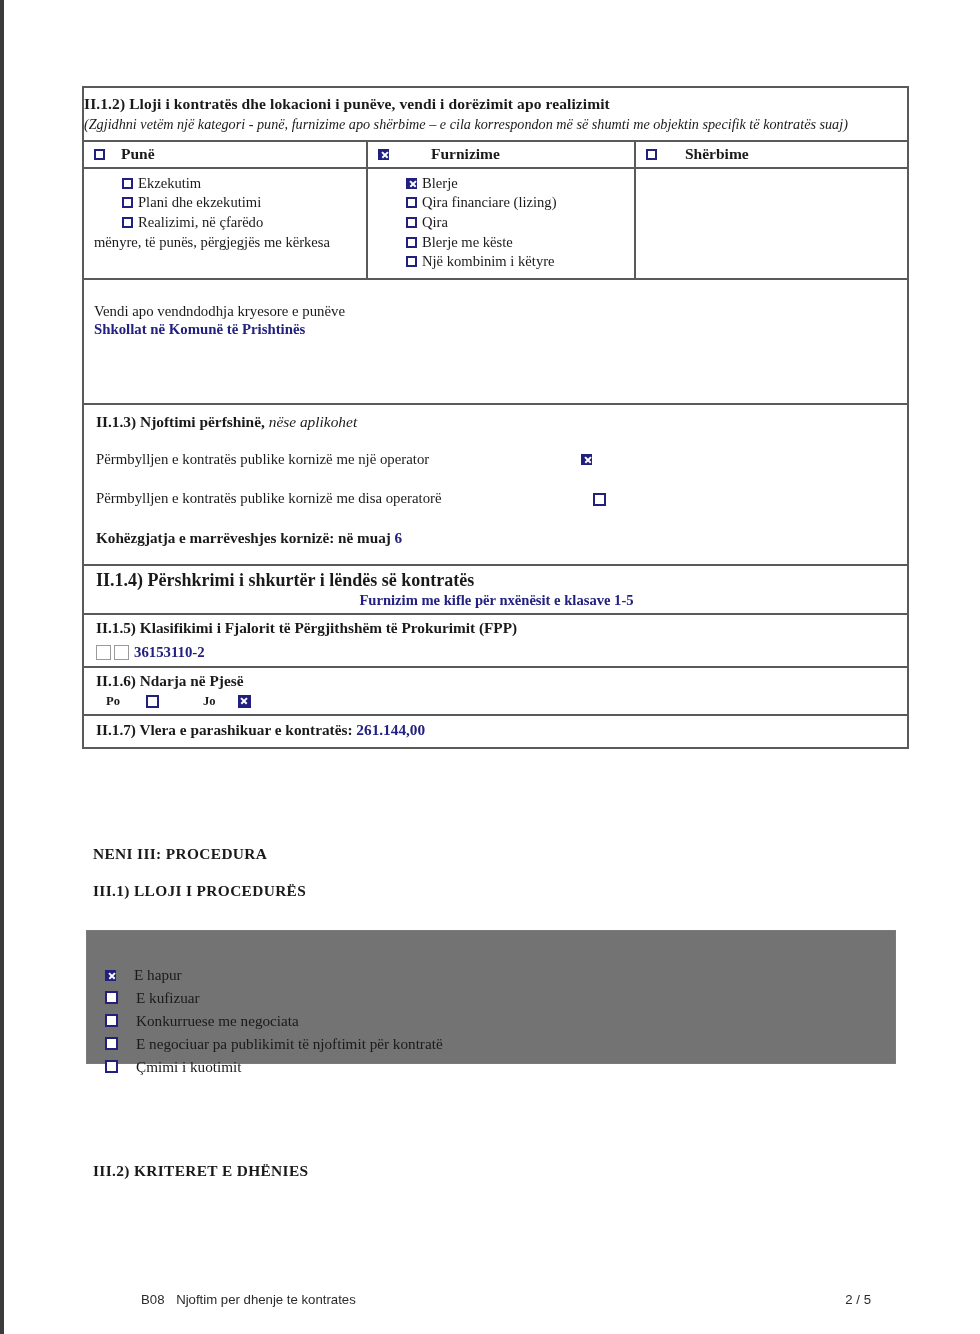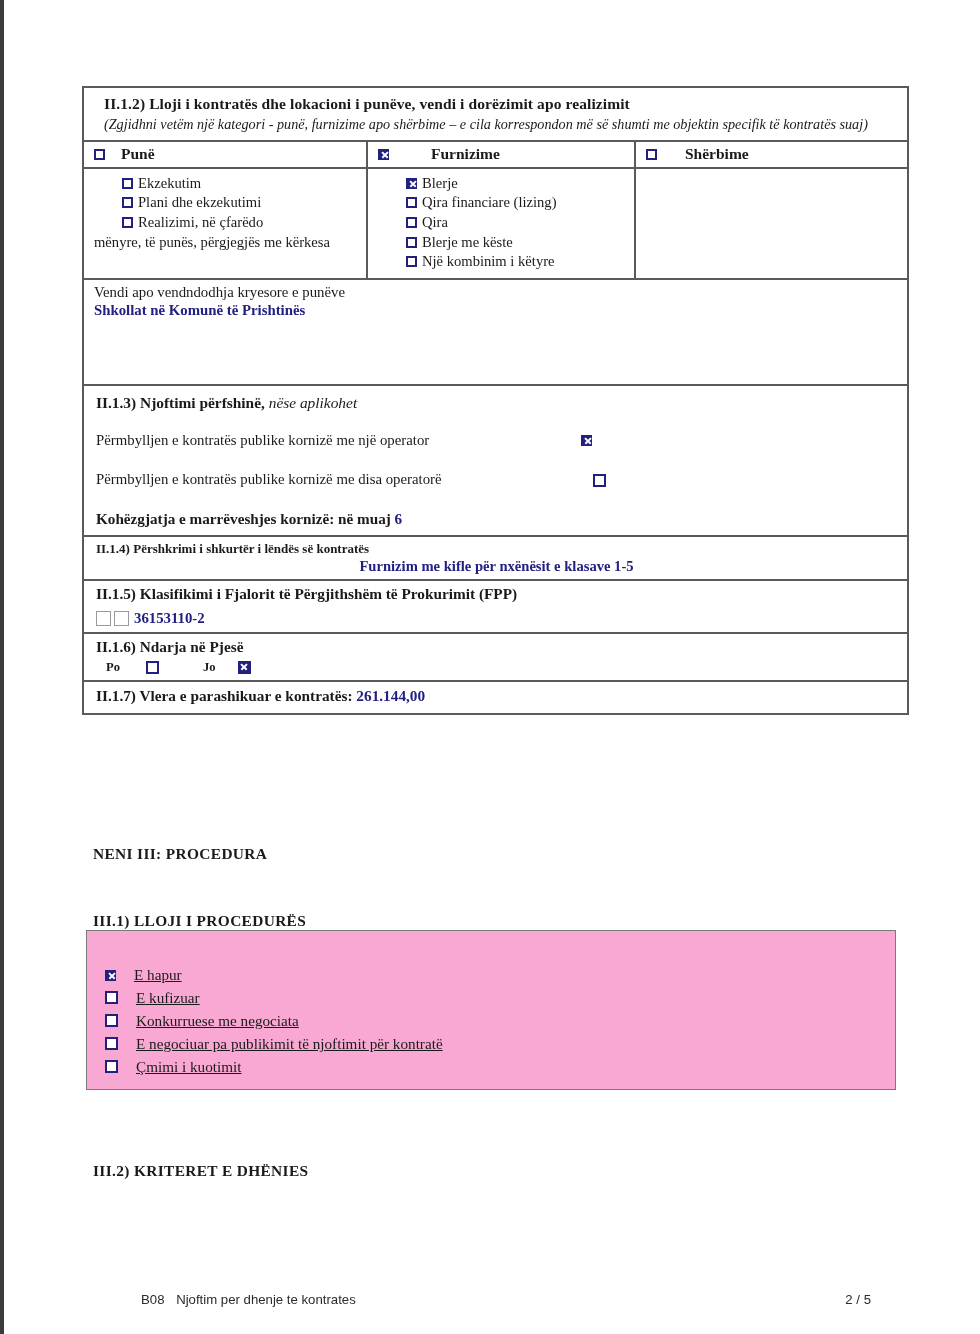--- a/index.html
+++ b/index.html
@@ -82,21 +82,21 @@
     box-sizing: border-box;
     background: #fff;
   }
   .row { display: flex; }
   .rowline { border-top: 2px solid #5a5a5a; }
   .cell { box-sizing: border-box; padding: 3px 8px 4px 8px; }
   .vdiv { border-left: 2px solid #5a5a5a; }
 
   
   .sec-head {
-    padding: 7px 10px 6px 20px;
+    padding: 7px 10px 6px 0;
   }
   .sec-head .t1 {
     font-weight: bold;
     font-size: 15.5px;
     letter-spacing: .1px;
     margin-bottom: 2px;
   }
   .sec-head .t2 {
     font-style: italic;
     font-size: 14.2px;
@@ -120,30 +120,31 @@
   .opt-row .cell { padding: 5px 8px 6px 10px; }
   .opt-list { font-size: 14.6px; line-height: 1.345; }
   .opt-list .li { white-space: nowrap; padding-left: 28px; }
   .opt-list .li .cb { margin-right: 5px; }
   .opt-list .cont { white-space: normal; }
 
   
   .place-cell {
     padding: 4px 8px 6px 10px;
     height: 104px;
+    margin-top: 19px;
   }
   .place-cell .l1 { font-size: 14.8px; }
   .place-cell .l2 {
     font-weight: bold;
     font-size: 14.8px;
     margin-top: 1px;
   }
 
   
-  .b13 { padding: 8px 10px 6px 12px; font-family: Liberation Serif, serif; }
+  .b13 { padding: 8px 10px 16px 12px; font-family: Liberation Serif, serif; }
   .b13 .h {
     font-size: 15.4px;
     margin-bottom: 20px;
   }
   .b13 .h b { font-weight: bold; }
   .b13 .line {
     font-size: 14.8px;
     margin-bottom: 22px;
     position: relative;
   }
@@ -152,21 +153,21 @@
   .b13 .l2 .cb { left: 497px; top: 3px; }
   .b13 .koh {
     font-size: 15.2px;
     font-weight: bold;
     margin-top: 8px;
     margin-bottom: 1px;
   }
 
   
   .b14 { padding: 4px 10px 4px 12px; }
-  .b14 .h { font-weight: bold; font-size: 13px; }
+  .b14 .h { font-weight: bold; font-size: 18px; }
   .b14 .v { font-weight: bold; font-size: 14.6px; margin-top: 1px; text-align: center; }
 
   
   .b15 { padding: 4px 10px 5px 12px; }
   .b15 .h { font-weight: bold; font-size: 15.3px; }
   .b15 .v {
     margin-top: 7px;
     font-weight: bold;
     font-size: 14.8px;
     display: flex;
@@ -198,35 +199,34 @@
     position: absolute;
     left: 89px;
     top: 845px;
     font-weight: bold;
     font-size: 15.4px;
     letter-spacing: .35px;
   }
   .iii1 {
     position: absolute;
     left: 89px;
-    top: 912px;
+    top: 882px;
     font-weight: bold;
     font-size: 15.4px;
     letter-spacing: .35px;
   }
   .proc-box {
     position: absolute;
     left: 82px;
     top: 930px;
     width: 810px;
-    height: 160px;
+    height: 134px;
     border: 1.5px solid #7a7a7a;
     box-sizing: border-box;
-    background: #f9a8d4;
-    text-decoration: underline;
+    background: #737373;
   }
   .proc-list {
     padding: 32px 0 0 18px;
     font-size: 15.2px;
     line-height: 1.52;
   }
   .proc-list .li { white-space: nowrap; }
   .proc-list .li .cb { margin-right: 18px; }
   .iii2 {
     position: absolute;

